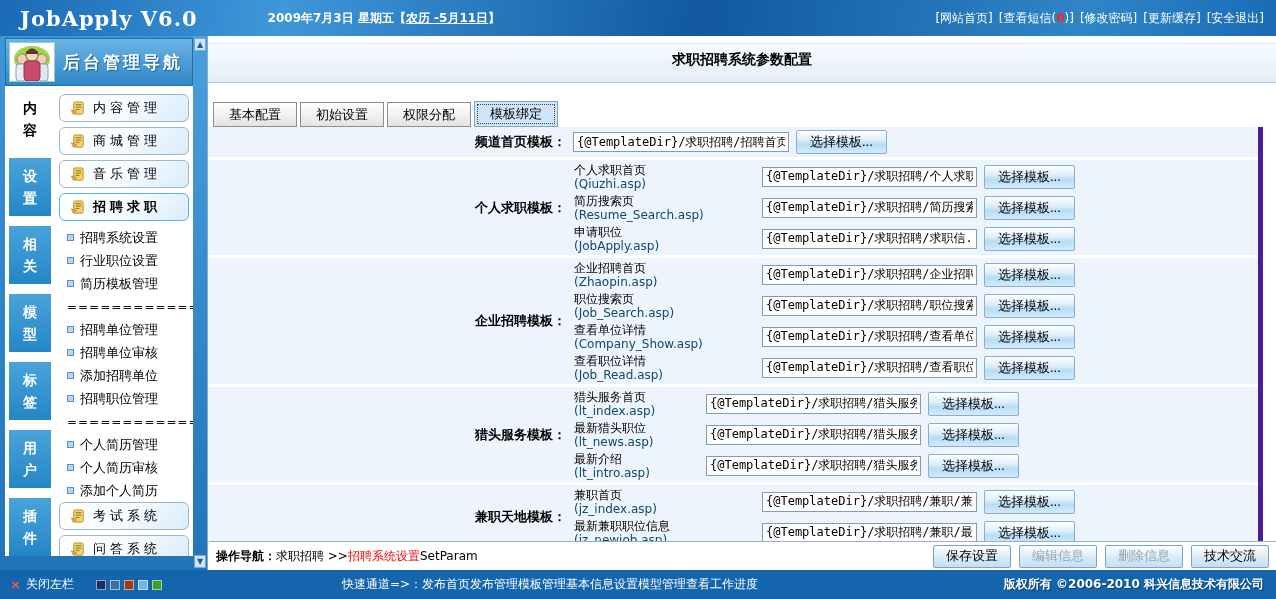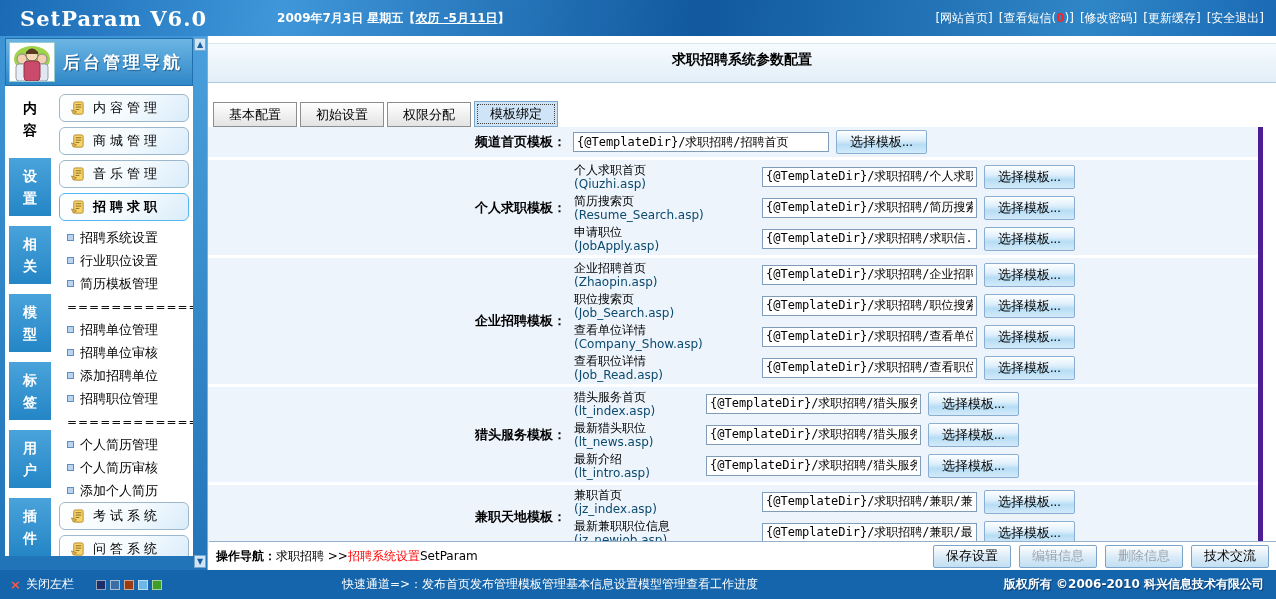--- a/index.html
+++ b/index.html
@@ -61,21 +61,21 @@
   .section.first { height:30px; align-items:center; }
   .sec-label { width:358px; flex:none; text-align:right; font-weight:bold; font-size:13px;
     display:flex; align-items:center; justify-content:flex-end; white-space:nowrap; }
   .sec-fields { flex:1; display:flex; flex-direction:column; justify-content:center; }
   .frow { display:flex; align-items:center; height:31px; }
   .fname { width:188px; flex:none; margin-left:8px; font-size:12px; line-height:14px; white-space:nowrap; overflow:hidden; }
   .sec-d .fname { width:132px; }
   .fname .file { color:#0c4a6e; cursor:pointer; }
   input.tpl { width:215px; height:20px; border:1px solid #7f9db9; padding:1px 3px;
     font:12px "DejaVu Sans Mono","Liberation Mono",monospace; color:#000; background:#fff; }
-  .section.first input.tpl { width:256px; margin-left:7px; }
+  .section.first input.tpl { width:216px; margin-left:7px; }
   .btn-select { margin-left:7px; height:24px; padding:0 13px; font-size:13px; color:#000; cursor:pointer;
     border:1px solid #89aed2; border-radius:2px;
     background:linear-gradient(180deg,#feffff 0%,#dfeffb 40%,#b6ddf5 62%,#d3eafa 100%); white-space:nowrap; }
 
   .action-bar { position:absolute; left:1px; right:0; bottom:0; height:29px; background:#fff;
     border-top:1px solid #94b0cc; display:flex; align-items:center; padding:0 7px; font-size:12px; }
   .nav-label { font-weight:bold; white-space:nowrap; }
   .nav-path { white-space:nowrap; }
   .nav-red { color:#ff0000; cursor:pointer; }
   .abtns { margin-left:auto; display:flex; }
@@ -96,21 +96,21 @@
   .quick a { color:#fff; text-decoration:none; cursor:pointer; }
   .copyright { margin-left:auto; margin-right:12px; font-weight:bold; white-space:nowrap;
     text-shadow:1px 1px 1px #083a6e; }
 </style>
 </head>
 <body>
 
 <div class="screen">
 
   <div class="topbar">
-    <div class="logo">SetParam V6.0</div>
+    <div class="logo">JobApply V6.0</div>
     <div class="topdate"><span>2009年7月3日 星期五【</span><span class="lunar">农历 -5月11日</span><span>】</span></div>
     <div class="toplinks">
       <a>[网站首页]</a>
       <a><span>[查看短信(</span><span class="msg-count">0</span><span>)]</span></a>
       <a>[修改密码]</a>
       <a>[更新缓存]</a>
       <a>[安全退出]</a>
     </div>
   </div>
 

